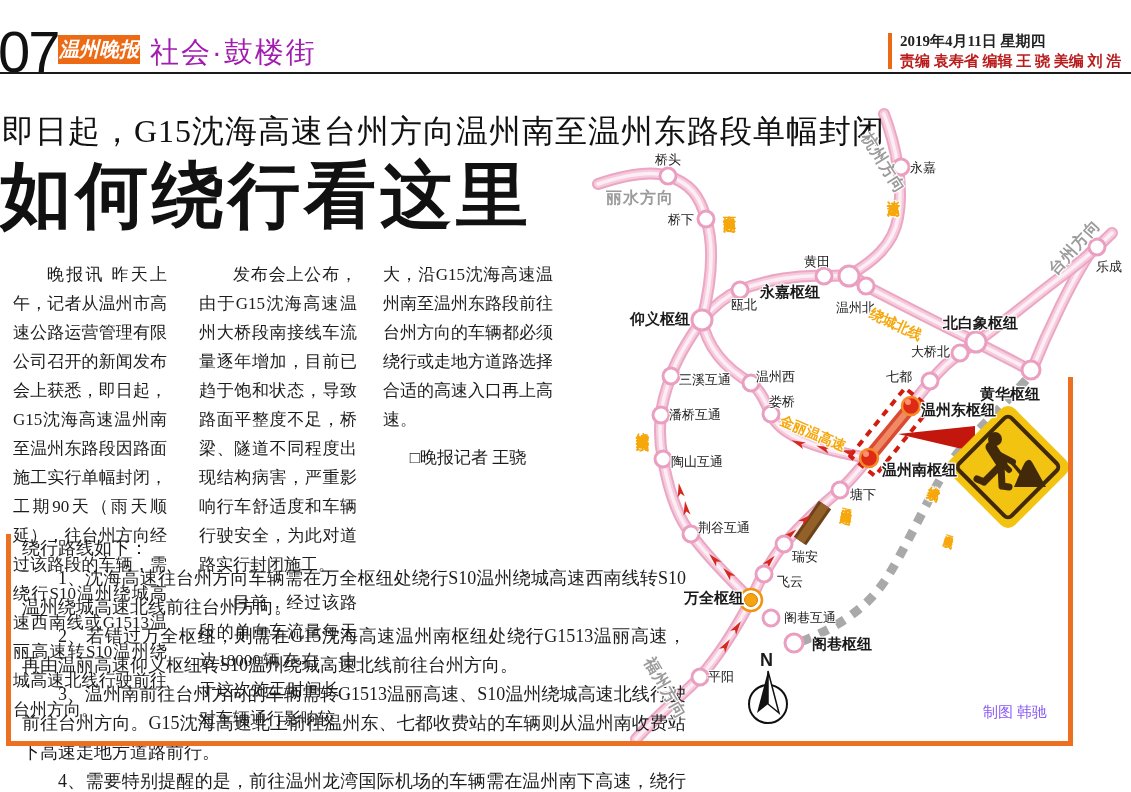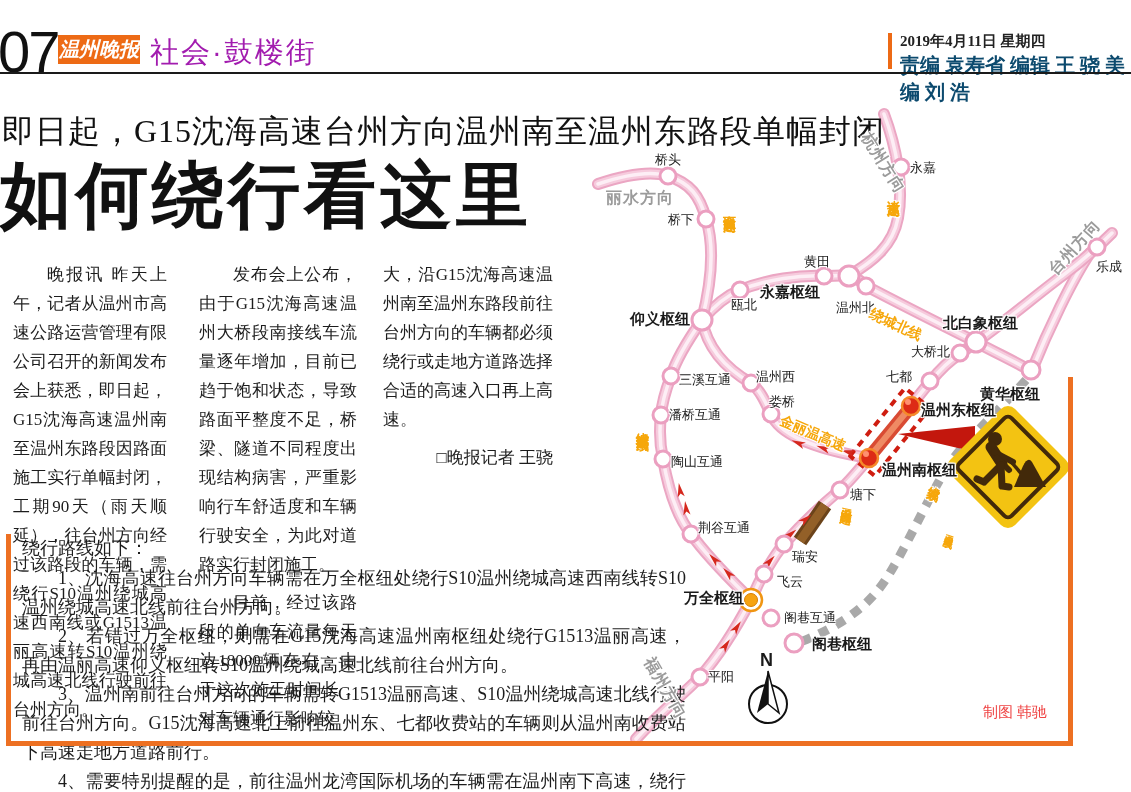--- a/index.html
+++ b/index.html
@@ -8,52 +8,52 @@
   .abs{position:absolute}
   
   .pagenum{left:-2px;top:18px;font-size:58px;font-weight:300;letter-spacing:-2px;color:#111;z-index:4}
   .brandbox{left:58px;top:35px;width:82px;height:29px;background:#ed6a15;color:#fff;
             font-family:"Liberation Serif",serif;font-style:italic;font-weight:700;font-size:20px;
             line-height:29px;text-align:center;z-index:4}
   .section{left:150px;top:33px;font-size:29px;letter-spacing:2px;color:#a21caf;z-index:4}
   .hrule{left:0;top:72px;width:1131px;height:2px;background:#1a1a1a;z-index:4}
   .hdr-bar{left:888px;top:33px;width:4px;height:36px;background:#ed6a15;z-index:4}
   .hdr-date{left:900px;top:32px;font-family:"Liberation Serif",serif;font-weight:700;font-size:15px;color:#222;z-index:4}
-  .hdr-staff{left:900px;top:52px;font-family:"Liberation Serif",serif;font-weight:700;font-size:20px;color:#0c4a6e;z-index:4}
+  .hdr-staff{left:900px;top:52px;font-family:"Liberation Serif",serif;font-weight:700;font-size:15px;color:#b91c1c;z-index:4}
   
   .kicker{left:2px;top:110px;font-family:"Liberation Serif",serif;font-size:32px;font-weight:500;
           letter-spacing:1px;color:#111;z-index:2;white-space:nowrap}
   .headline{left:0;top:148px;font-family:"Liberation Serif",serif;font-size:72px;font-weight:700;
             letter-spacing:4px;color:#111;z-index:2;white-space:nowrap}
   
   .col{font-family:"Liberation Serif",serif;font-size:17px;line-height:29px;text-align:justify;
        color:#1c1c1c;z-index:2}
   .col p{margin:9px;text-indent:2em}
   .col p.cont{text-indent:0}
   .col1{left:4px;top:251px;width:172px}
   .col2{left:190px;top:251px;width:176px}
   .col3{left:374px;top:251px;width:188px}
-  .byline{text-align:right;text-indent:0 !important}
+  .byline{text-align:center;text-indent:0 !important}
   
   .dt-bar{left:6px;top:534px;width:5px;height:211px;background:#ed7022;z-index:2}
   .dt-title{left:22px;top:536px;font-family:"Liberation Serif",serif;font-size:18px;color:#1c1c1c;z-index:2}
   .dt-items{left:22px;top:564px;width:664px;font-family:"Liberation Serif",serif;font-size:18px;
             line-height:29px;text-align:justify;color:#1c1c1c;z-index:2}
   .dt-items p{margin:0;text-indent:2em}
   .border-bottom{left:6px;top:741px;width:1067px;height:5px;background:#ed7022;z-index:2}
   .border-right{left:1068px;top:377px;width:5px;height:369px;background:#ed7022;z-index:2}
   
   .ml{position:absolute;font-size:13px;color:#1a1a1a;white-space:nowrap;z-index:3;
       text-shadow:-1px -1px 0 #fff,1px -1px 0 #fff,-1px 1px 0 #fff,1px 1px 0 #fff,0 0 3px #fff}
   .ml.hub{font-weight:700;font-size:15px}
   .ml.dir{color:#9b9b9b;font-weight:700;font-size:16px;letter-spacing:1px}
   .ml.road{color:#f6a70b;font-weight:700;font-size:14px}
   .vert{writing-mode:vertical-rl;text-orientation:upright;letter-spacing:1px}
   .ml.cN{font-weight:700;font-size:18px}
-  .credit{font-family:"Liberation Serif",serif;font-size:15px;color:#ef4444}
+  .credit{font-family:"Liberation Serif",serif;font-size:15px;color:#8b5cf6}
   svg.map{position:absolute;left:0;top:0;z-index:1}
   .ro{fill:none;stroke:#eba6c3;stroke-width:12;stroke-linecap:round;stroke-linejoin:round}
   .rm{fill:none;stroke:#f6cbdd;stroke-width:8;stroke-linecap:round;stroke-linejoin:round}
   .ri{fill:none;stroke:#fdeef5;stroke-width:3.5;stroke-linecap:round;stroke-linejoin:round}
   .nd{fill:#fff;stroke:#eb9fc0;stroke-width:3}
 </style>
 </head>
 <body>
 
 <svg class="map" width="1131" height="792" viewBox="0 0 1131 792">

